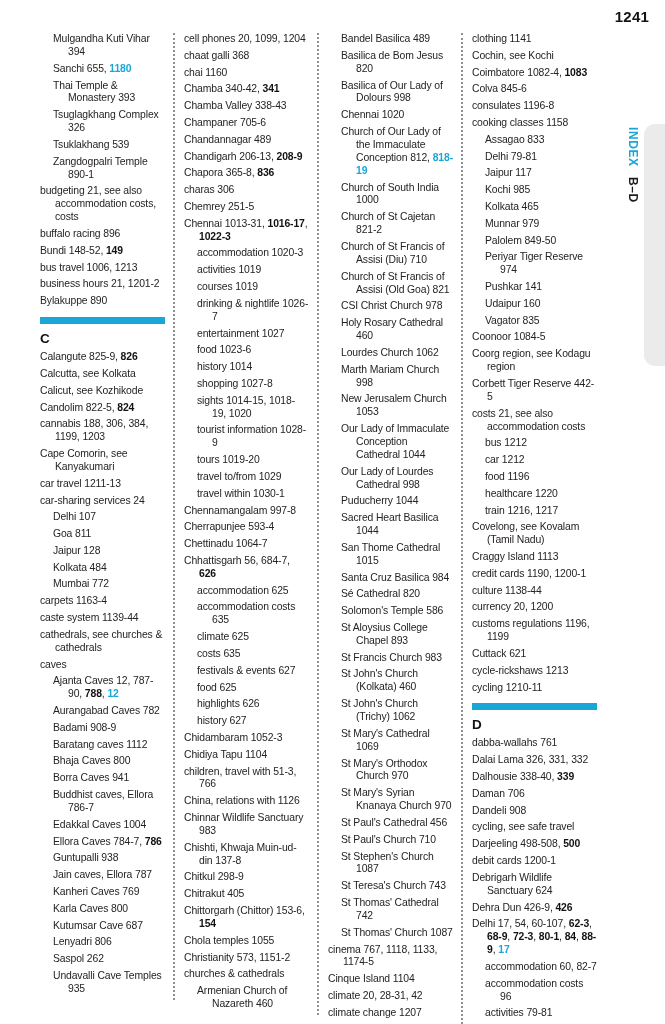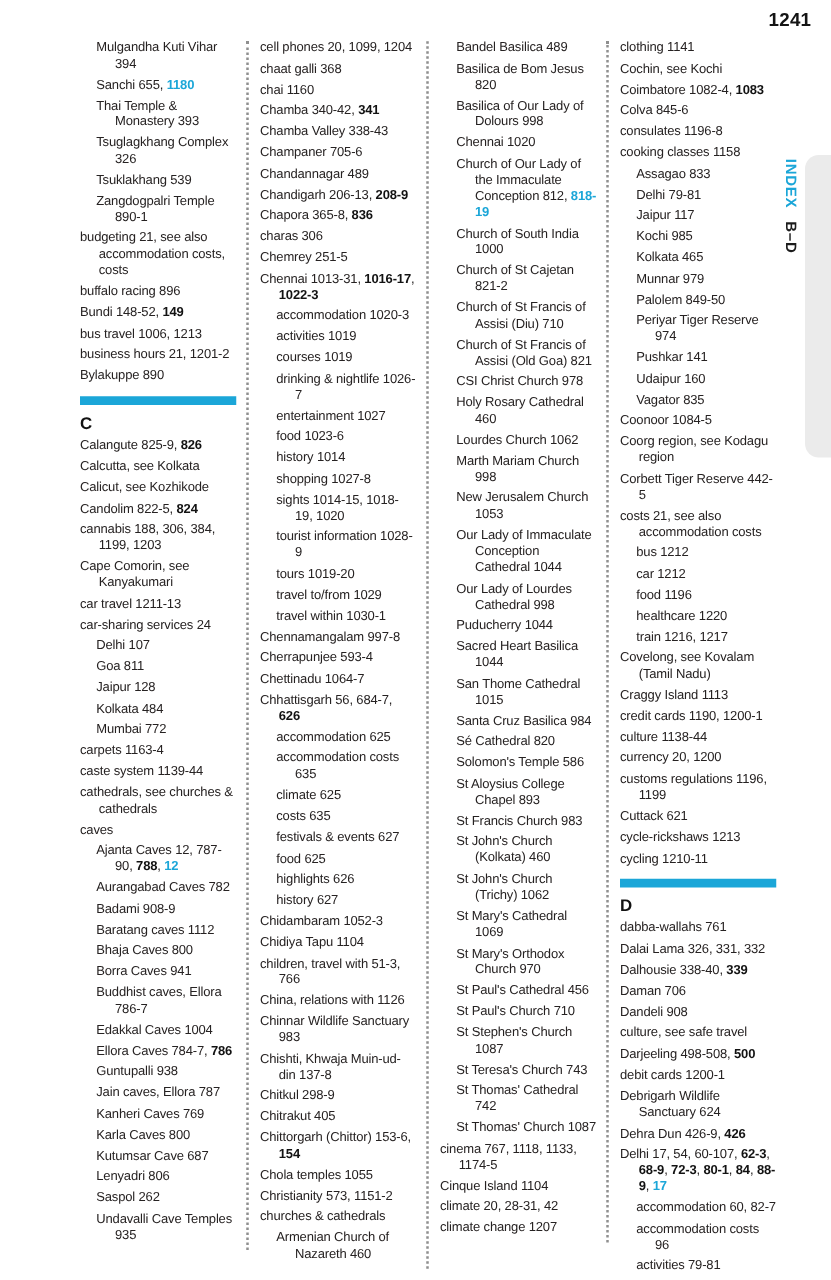--- a/index.html
+++ b/index.html
@@ -6,21 +6,21 @@
   body{
     width:665px;height:1024px;background:#ffffff;position:relative;overflow:hidden;
     font-family:"Liberation Sans", sans-serif;color:#262222;
     -webkit-font-smoothing:antialiased;
   }
   .page-number{
     position:absolute;top:8px;right:16px;
     font-size:15px;font-weight:700;color:#141414;letter-spacing:0.2px;
   }
   .columns{
-    position:absolute;left:64px;top:33px;width:557px;
+    position:absolute;left:40px;top:33px;width:557px;
     display:flex;align-items:flex-start;
   }
   .col{
     flex:1 1 0;padding:0 8px 0 9px;min-height:935px;box-sizing:border-box;
   }
   .col:first-child{padding-left:0;}
   .col:last-child{padding-right:0;}
   .col:not(:last-child){border-right:2px dotted #8f8f8f;}
   .entry{
     font-size:10.4px;line-height:12.9px;margin-bottom:3.9px;
@@ -177,20 +177,21 @@
       <div class="entry e1"><span class="s-n">San Thome Cathedral 1015</span></div>
       <div class="entry e1"><span class="s-n">Santa Cruz Basilica 984</span></div>
       <div class="entry e1"><span class="s-n">Sé Cathedral 820</span></div>
       <div class="entry e1"><span class="s-n">Solomon's Temple 586</span></div>
       <div class="entry e1"><span class="s-n">St Aloysius College Chapel 893</span></div>
       <div class="entry e1"><span class="s-n">St Francis Church 983</span></div>
       <div class="entry e1"><span class="s-n">St John's Church (Kolkata) 460</span></div>
       <div class="entry e1"><span class="s-n">St John's Church (Trichy) 1062</span></div>
       <div class="entry e1"><span class="s-n">St Mary's Cathedral 1069</span></div>
       <div class="entry e1"><span class="s-n">St Mary's Orthodox Church 970</span></div>
+      <div class="entry e1"><span class="s-n">St Mary's Syrian Knanaya Church 970</span></div>
       <div class="entry e1"><span class="s-n">St Paul's Cathedral 456</span></div>
       <div class="entry e1"><span class="s-n">St Paul's Church 710</span></div>
       <div class="entry e1"><span class="s-n">St Stephen's Church 1087</span></div>
       <div class="entry e1"><span class="s-n">St Teresa's Church 743</span></div>
       <div class="entry e1"><span class="s-n">St Thomas' Cathedral 742</span></div>
       <div class="entry e1"><span class="s-n">St Thomas' Church 1087</span></div>
       <div class="entry e0"><span class="s-n">cinema 767, 1118, 1133, 1174-5</span></div>
       <div class="entry e0"><span class="s-n">Cinque Island 1104</span></div>
       <div class="entry e0"><span class="s-n">climate 20, 28-31, 42</span></div>
       <div class="entry e0"><span class="s-n">climate change 1207</span></div>
@@ -231,21 +232,21 @@
       <div class="entry e0"><span class="s-n">Cuttack 621</span></div>
       <div class="entry e0"><span class="s-n">cycle-rickshaws 1213</span></div>
       <div class="entry e0"><span class="s-n">cycling 1210-11</span></div>
       <div class="secbar"></div>
       <div class="secletter">D</div>
       <div class="entry e0"><span class="s-i">dabba-wallahs</span><span class="s-n"> 761</span></div>
       <div class="entry e0"><span class="s-n">Dalai Lama 326, 331, 332</span></div>
       <div class="entry e0"><span class="s-n">Dalhousie 338-40, </span><span class="s-b">339</span></div>
       <div class="entry e0"><span class="s-n">Daman 706</span></div>
       <div class="entry e0"><span class="s-n">Dandeli 908</span></div>
-      <div class="entry e0"><span class="s-n">culture, </span><span class="s-i">see</span><span class="s-n"> safe travel</span></div>
+      <div class="entry e0"><span class="s-n">cycling, </span><span class="s-i">see</span><span class="s-n"> safe travel</span></div>
       <div class="entry e0"><span class="s-n">Darjeeling 498-508, </span><span class="s-b">500</span></div>
       <div class="entry e0"><span class="s-n">debit cards 1200-1</span></div>
       <div class="entry e0"><span class="s-n">Debrigarh Wildlife Sanctuary 624</span></div>
       <div class="entry e0"><span class="s-n">Dehra Dun 426-9, </span><span class="s-b">426</span></div>
       <div class="entry e0"><span class="s-n">Delhi 17, 54, 60-107, </span><span class="s-b">62-3</span><span class="s-n">, </span><span class="s-b">68-9</span><span class="s-n">, </span><span class="s-b">72-3</span><span class="s-n">, </span><span class="s-b">80-1</span><span class="s-n">, </span><span class="s-b">84</span><span class="s-n">, </span><span class="s-b">88-9</span><span class="s-n">, </span><span class="s-bb">17</span></div>
       <div class="entry e1"><span class="s-n">accommodation 60, 82-7</span></div>
       <div class="entry e1"><span class="s-n">accommodation costs 96</span></div>
       <div class="entry e1"><span class="s-n">activities 79-81</span></div>
     </div>
   </div>

